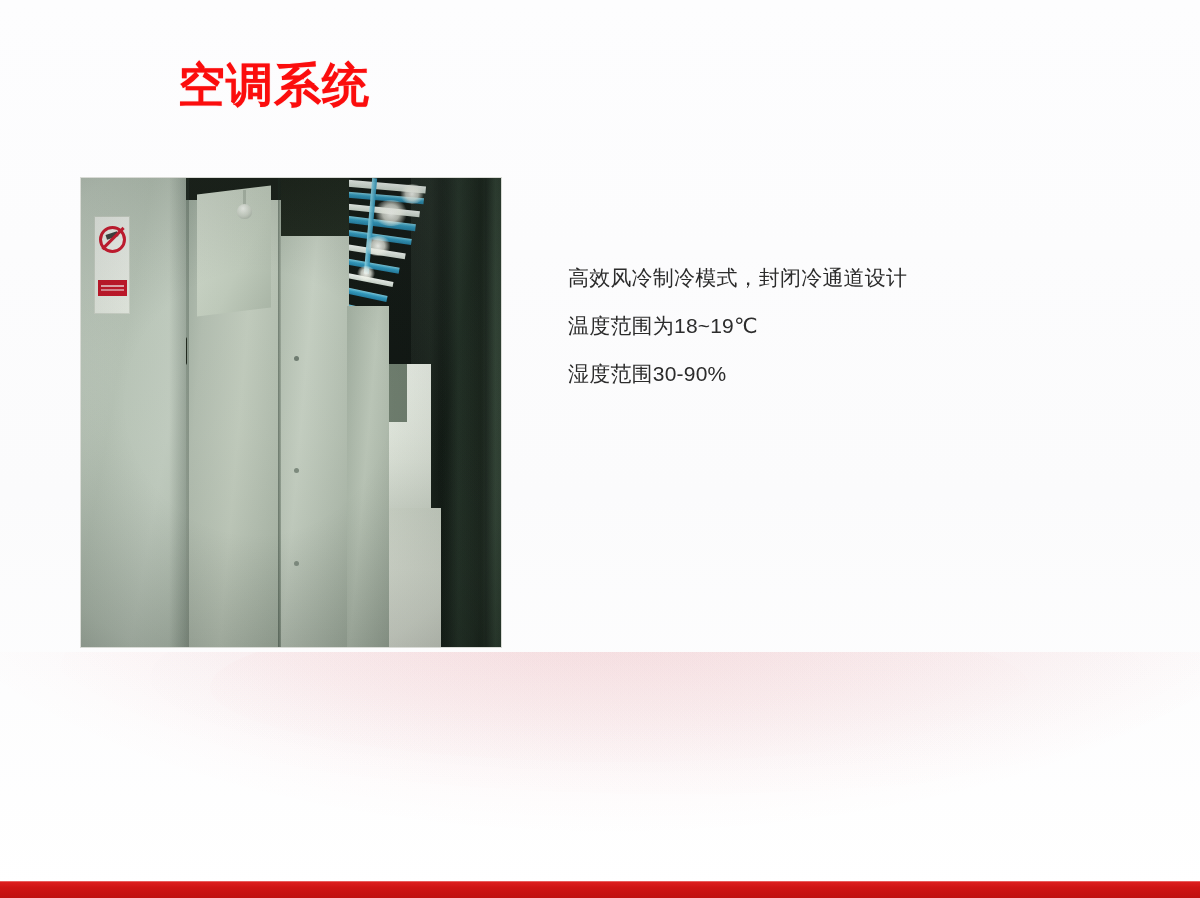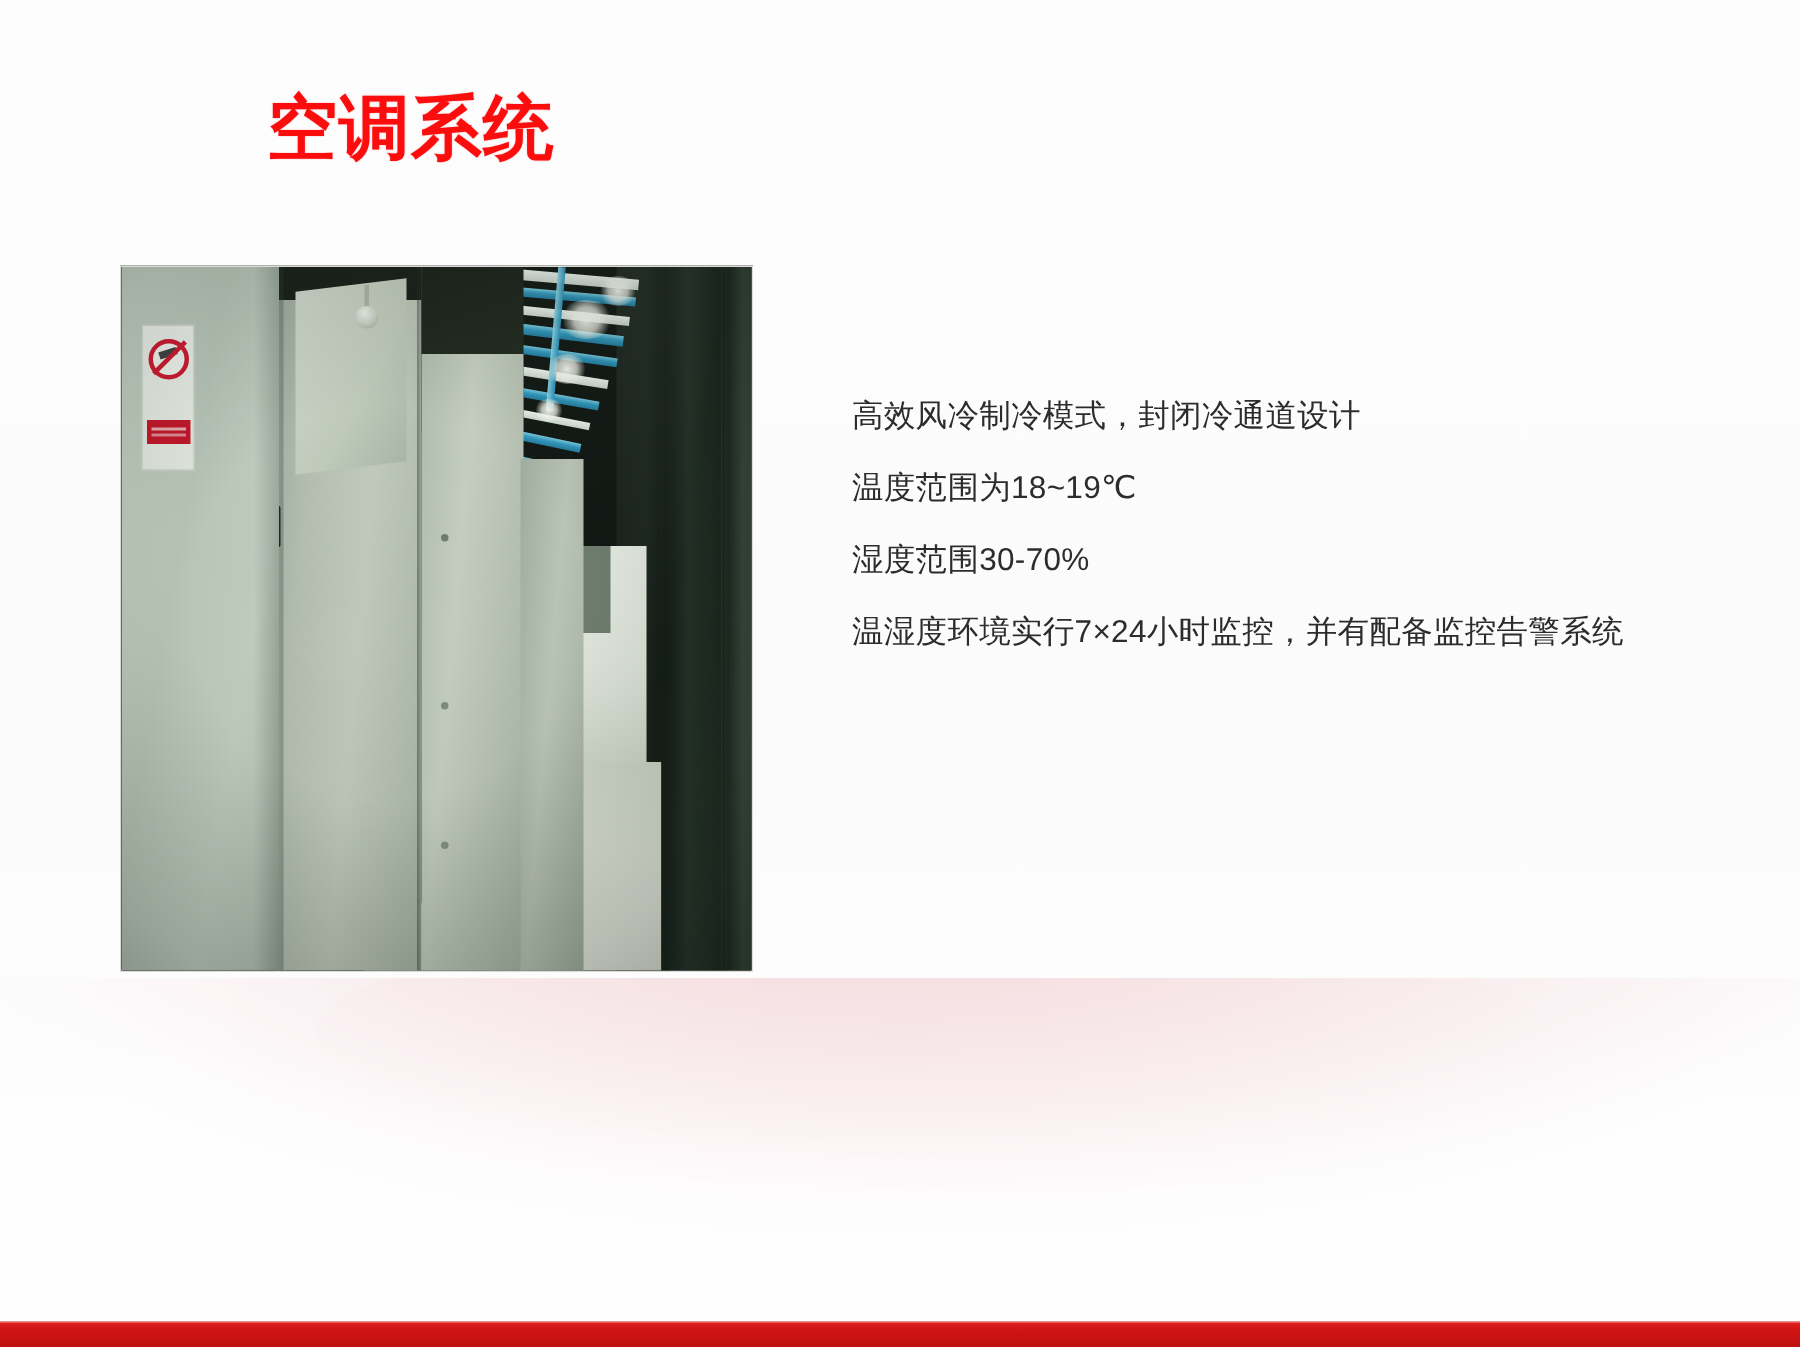--- a/index.html
+++ b/index.html
@@ -449,18 +449,17 @@
       </div>
 
       <div class="p-tone"></div>
       <div class="p-vignette"></div>
     </div>
   </div>
 
   <div class="body-copy">
     <p class="body-line">高效风冷制冷模式，封闭冷通道设计</p>
     <p class="body-line">温度范围为18~19℃</p>
-    <p class="body-line">湿度范围30-70%</p>
-    <p class="body-line">温湿度环境实行7×24小时监控，并有配备监控告警系统</p>
+    <p class="body-line">湿度范围30-90%</p>
   </div>
 
   <div class="bottom-bar"></div>
 </div>
 
 </body></html>

